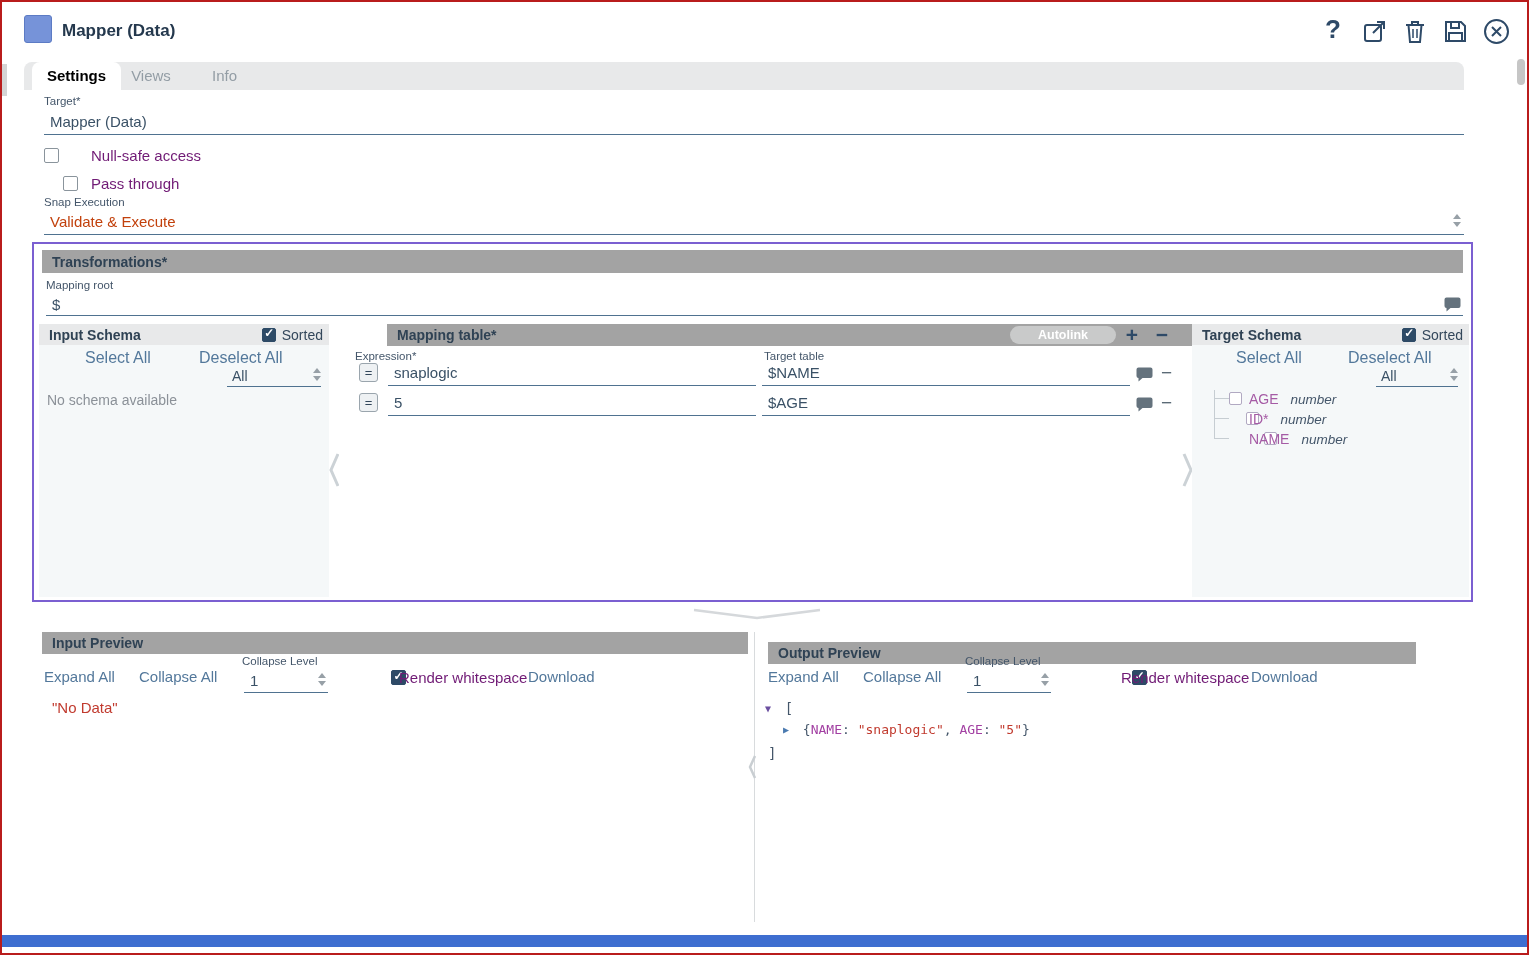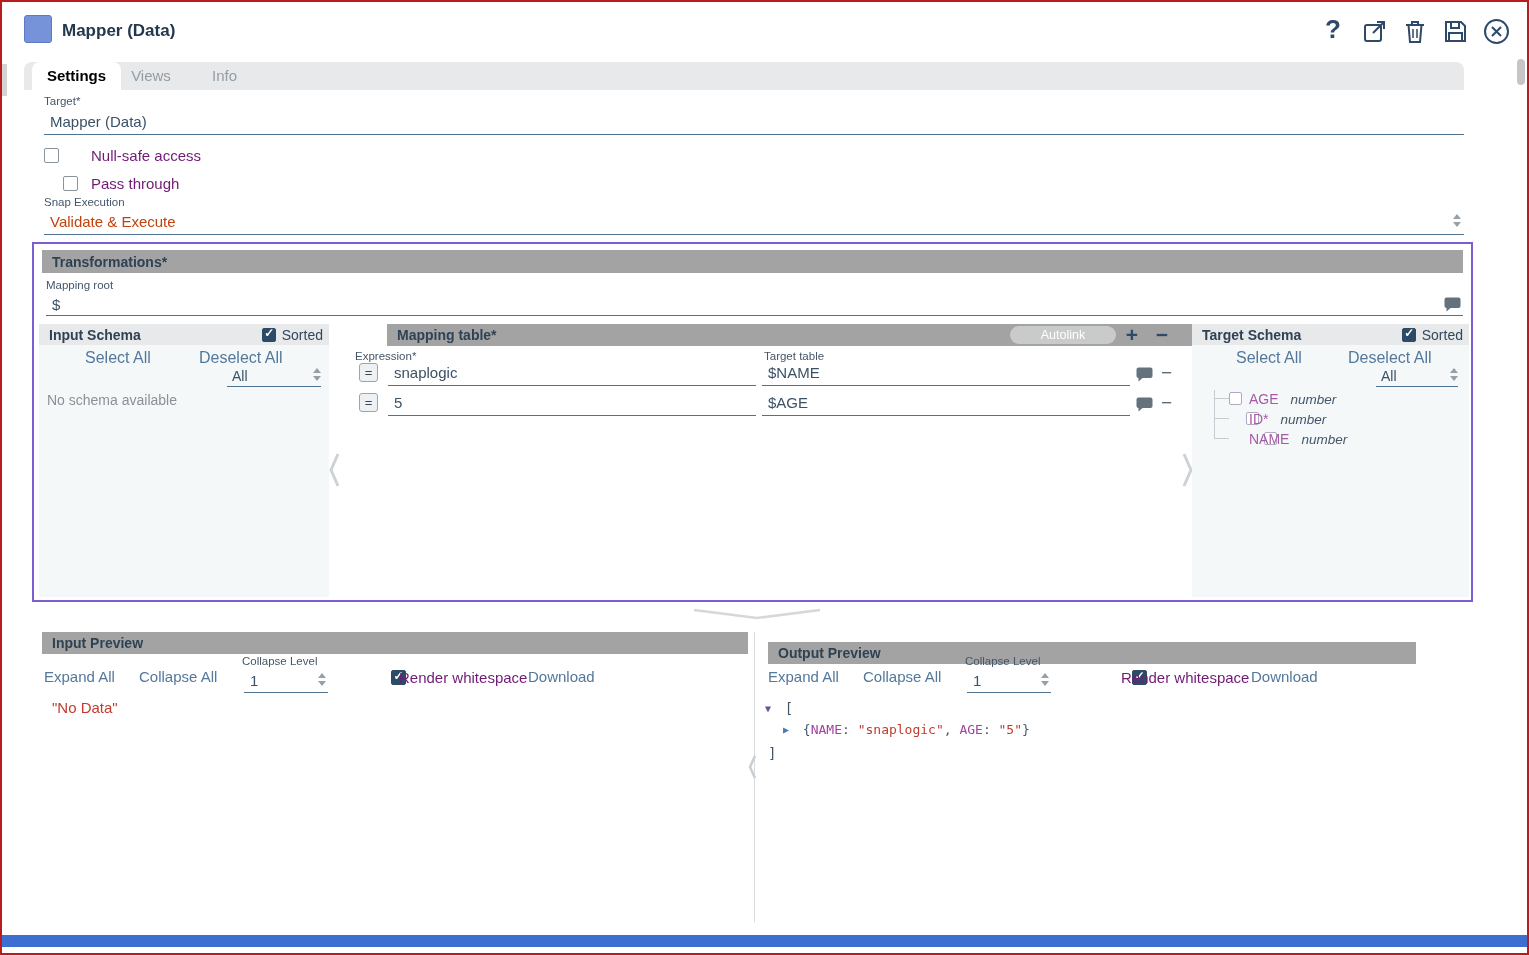--- a/index.html
+++ b/index.html
@@ -135,21 +135,21 @@
     </div>
 
     <svg class="abs" style="left:295px;top:208px;cursor:pointer;" width="11" height="36" viewBox="0 0 11 36">
       <path d="M9 2 L2 18 L9 34" stroke="#ccd2d6" stroke-width="3" fill="none"></path>
     </svg>
 
     <div class="abs" style="left:305px;top:80px;width:841px;height:273px;background:#fff;">
       <div class="hdrbar" style="left:0;top:0;width:841px;height:22px;margin-left:48px;">
         <div class="t">Mapping table*</div>
       </div>
-      <div class="abs" style="right:64px;top:2px;width:106px;height:18px;line-height:18px;background:#c9caca;color:#fff;font-weight:normal;font-size:12.5px;text-align:center;border-radius:9px;cursor:default;">Autolink</div>
+      <div class="abs" style="right:64px;top:2px;width:106px;height:18px;line-height:18px;background:#c9caca;color:#fff;font-weight:bold;font-size:12.5px;text-align:center;border-radius:9px;cursor:default;">Autolink</div>
       <div class="abs bold" style="right:42px;top:-1px;font-size:21px;color:#2e4a68;cursor:pointer;">+</div>
       <div class="abs bold" style="right:12px;top:-1px;font-size:21px;color:#2e4a68;cursor:pointer;">−</div>
 
       <div class="abs cap" style="left:16px;top:26px;">Expression*</div>
       <div class="abs cap" style="left:425px;top:26px;">Target table</div>
 
       <div class="eq" style="left:20px;top:39px;">=</div>
       <div class="uline" style="left:49px;top:36px;width:368px;height:26px;">
         <input class="fld" value="snaplogic" style="">
       </div>

